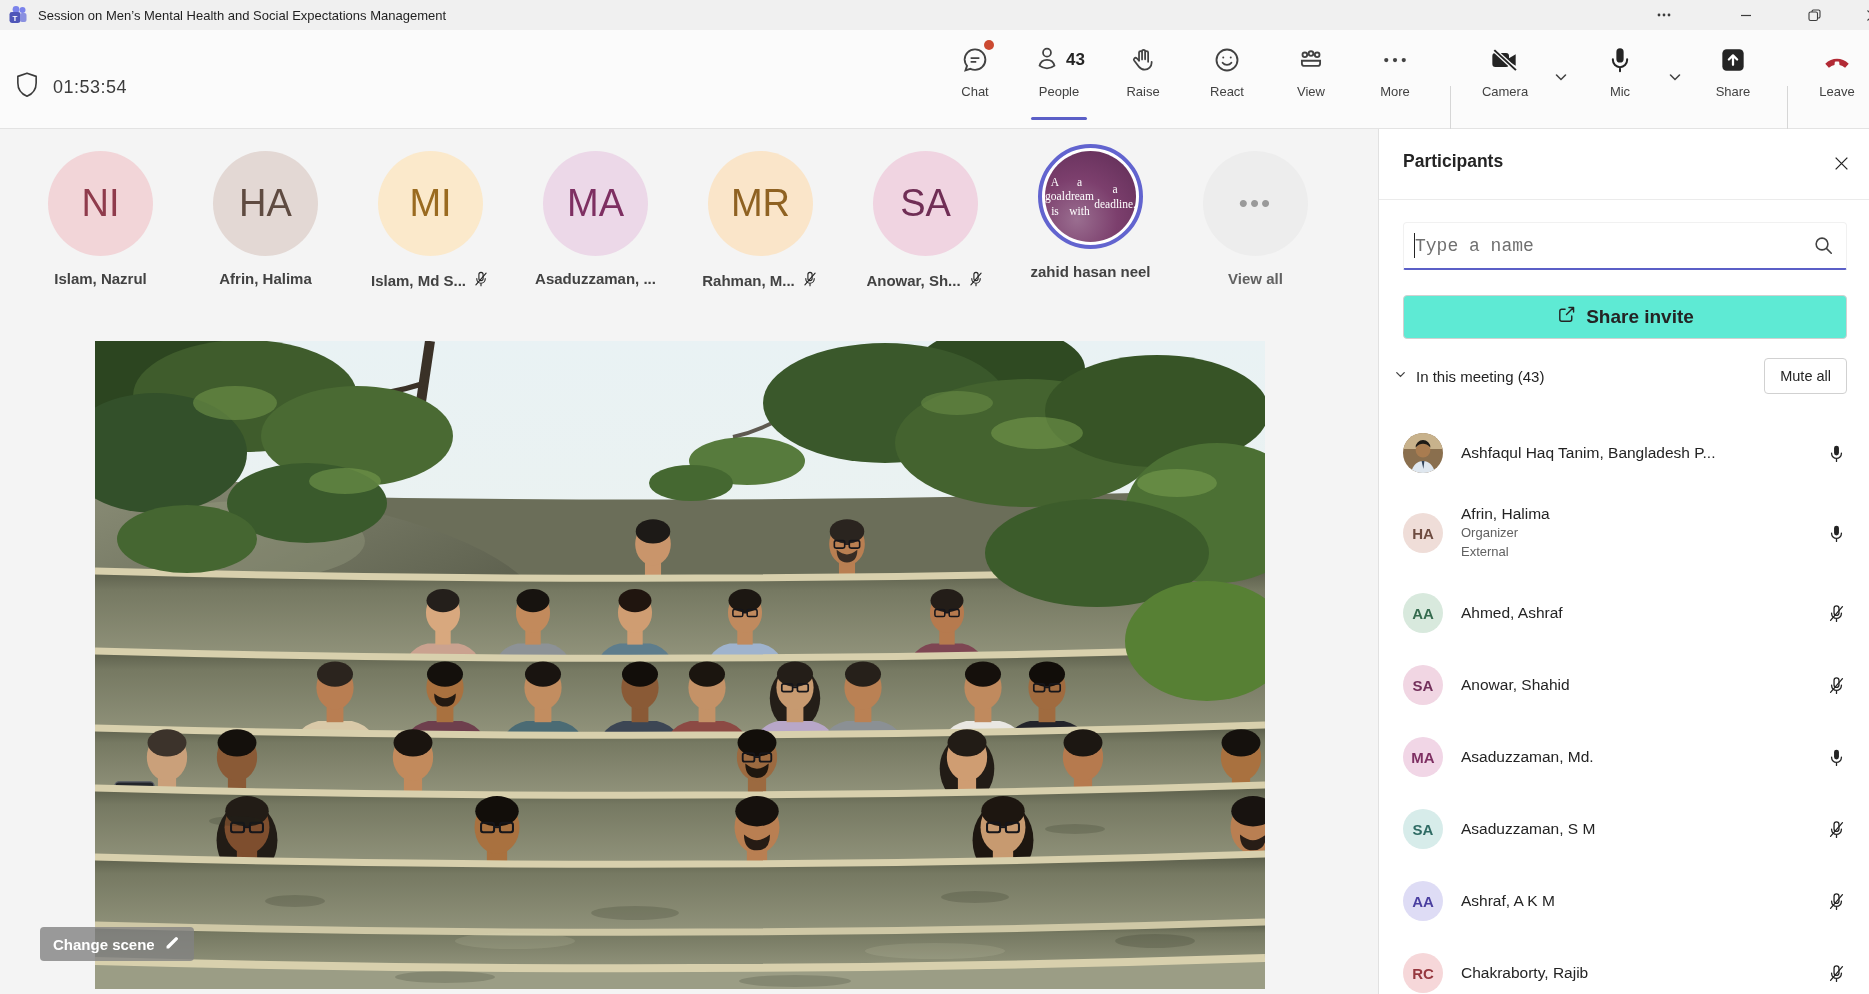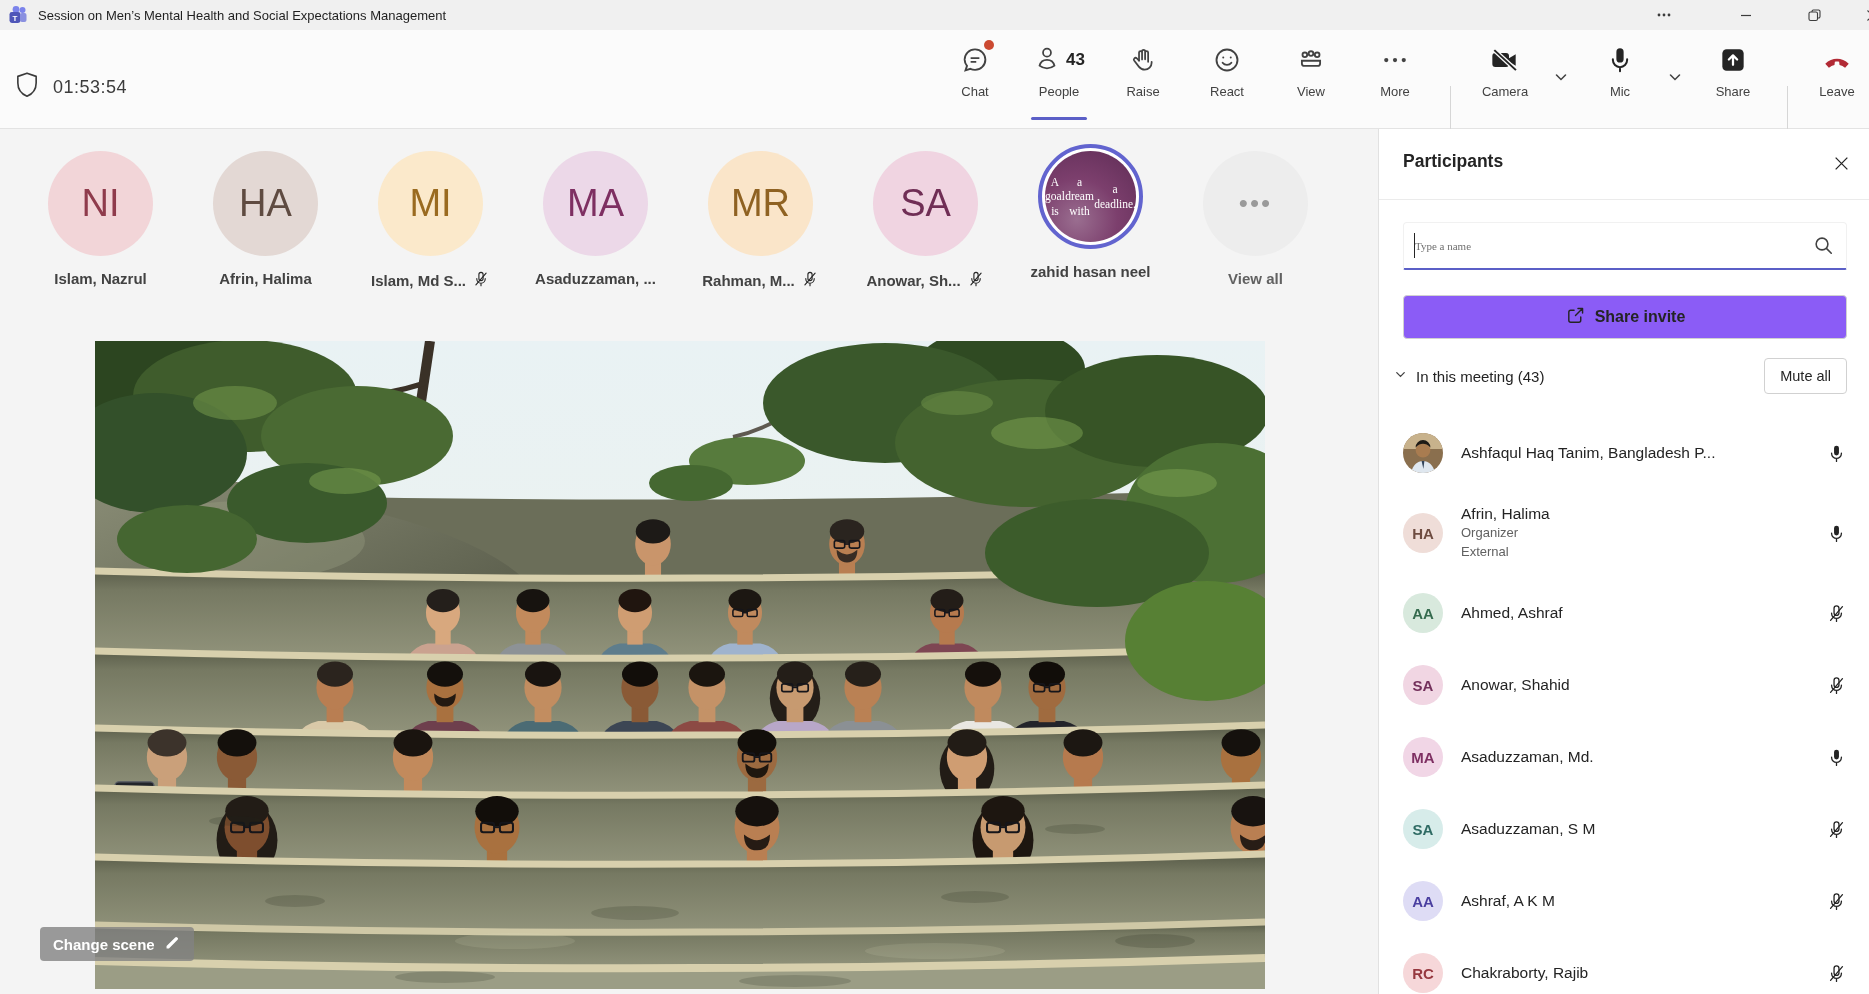--- a/index.html
+++ b/index.html
@@ -37,25 +37,25 @@
   .moreav{background:#ededed;color:#9a9a9a;font-size:26px;letter-spacing:2px;}
   .viewall-lbl{color:#616161;}
   .video{position:absolute;left:95px;top:212px;width:1170px;height:648px;overflow:hidden;background:#8b8e76;}
   .change-scene{position:absolute;left:40px;top:798px;height:34px;padding:0 13px;border-radius:4px;background:rgba(130,130,130,.8);color:#fff;font-size:15px;font-weight:700;display:flex;align-items:center;gap:9px;cursor:pointer;z-index:5;}
   
   .panel{position:absolute;left:1378px;top:129px;right:0;bottom:0;background:#fff;border-left:1px solid #e1e1e1;}
   .p-head{position:absolute;left:24px;top:22px;font-size:17.5px;font-weight:700;color:#242424;}
   .p-close{position:absolute;right:12px;top:18px;width:32px;height:32px;display:flex;align-items:center;justify-content:center;cursor:pointer;}
   .p-div{position:absolute;left:0;top:70px;width:100%;height:1px;background:#ebebeb;}
   .searchbox{position:absolute;left:24px;top:93px;right:22px;height:45px;background:#fff;border:1px solid #f1f1f1;border-bottom:2px solid var(--accent,#5b5fc7);border-radius:4px 4px 2px 2px;display:flex;align-items:center;}
-  .searchbox input{flex:1;border:none;outline:none;background:transparent;font-size:11px;color:#1d4ed8;padding-left:11px;font-family:Liberation Serif, serif;}
+  .searchbox input{flex:1;border:none;outline:none;background:transparent;font-size:18px;color:#1d4ed8;padding-left:11px;font-family:Liberation Mono, monospace;}
   .searchbox input::placeholder{color:#707070;}
   .caret{position:absolute;left:10px;top:10px;width:1.3px;height:25px;background:#242424;}
   .s-ico{margin-right:12px;display:flex;}
-  .invite-btn{position:absolute;left:24px;top:166px;right:22px;height:42px;border:1px solid #d1d1d1;border-radius:4px;background:#8b5cf6;display:flex;align-items:center;justify-content:center;gap:9px;font-size:16px;font-weight:700;color:#242424;cursor:pointer;}
+  .invite-btn{position:absolute;left:24px;top:166px;right:22px;height:42px;border:1px solid #d1d1d1;border-radius:4px;background:#5eead4;display:flex;align-items:center;justify-content:center;gap:9px;font-size:19px;font-weight:700;color:#242424;cursor:pointer;}
   .section-row{position:absolute;left:14px;top:228px;right:22px;height:38px;display:flex;align-items:center;}
   .sec-label{font-size:15px;color:#242424;margin-left:8px;}
   .muteall{margin-left:auto;height:34px;padding:0 15px;border:1px solid #d1d1d1;border-radius:4px;background:#fff;font-size:14.5px;color:#242424;display:flex;align-items:center;cursor:pointer;}
   .plist{position:absolute;left:0;top:288px;right:0;bottom:0;overflow:hidden;}
   .prow{display:flex;align-items:center;padding:0 22px 0 24px;height:72px;cursor:pointer;}
   .prow.tall{height:88px;}
   .p-av{width:40px;height:40px;border-radius:50%;flex:0 0 40px;display:flex;align-items:center;justify-content:center;font-size:15px;font-weight:700;overflow:hidden;}
   .p-txt{margin-left:18px;min-width:0;}
   .p-nm{font-size:15.5px;color:#242424;white-space:nowrap;overflow:hidden;max-width:335px;}
   .p-sub{font-size:13px;color:#616161;line-height:1.5;}

